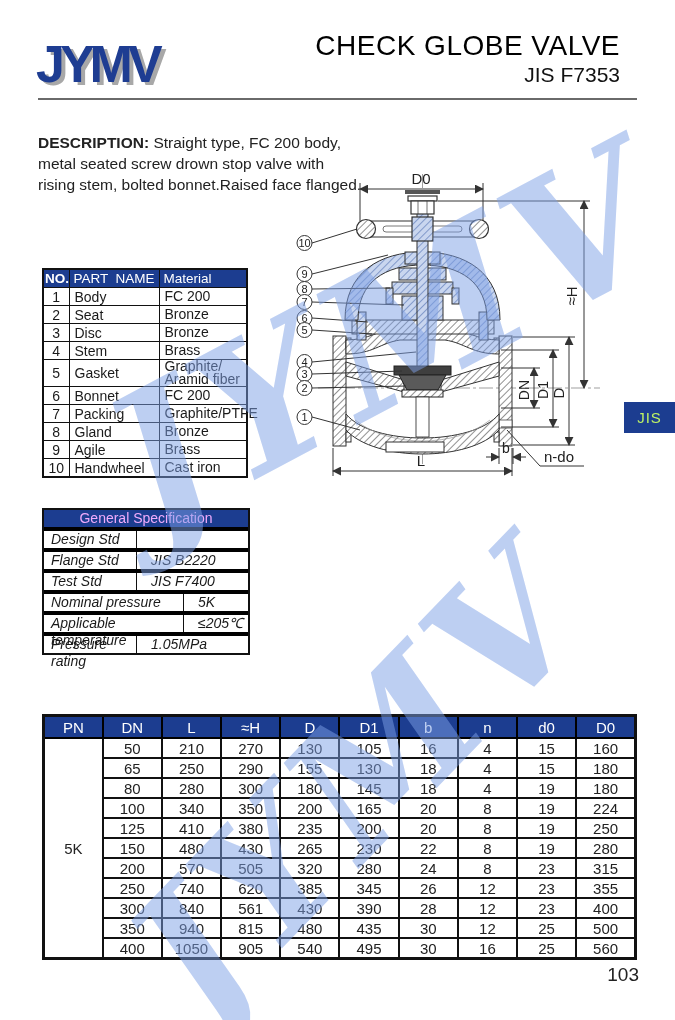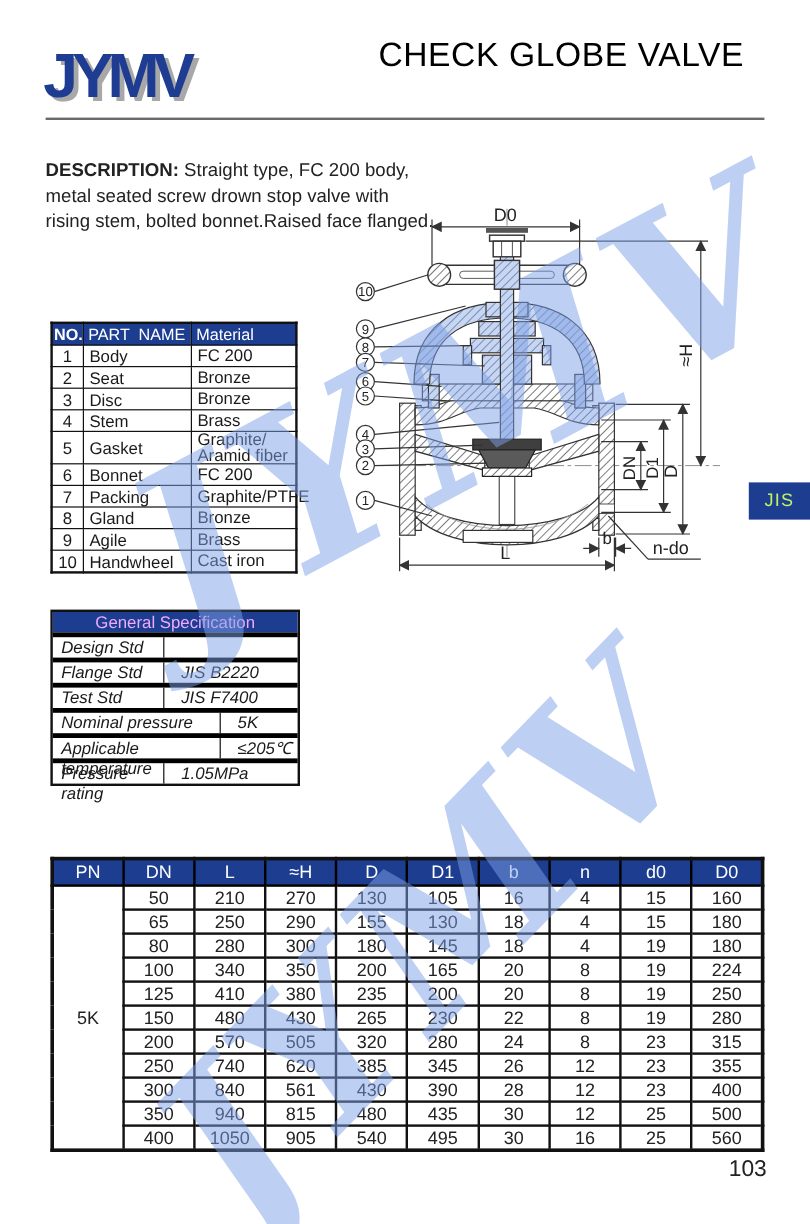--- a/index.html
+++ b/index.html
@@ -72,20 +72,21 @@
   .wm-upper { left:90px;  top:235px; width:560px; height:220px; font-size:185px; line-height:220px; transform:rotate(-28deg); }
   .wm-lower { left:80px;  top:685px; width:540px; height:210px; font-size:175px; line-height:210px; transform:rotate(-46deg); }
 </style>
 </head>
 <body>
 
 <div class="page">
 
   <div class="logo">JYMV</div>
   <div class="title">CHECK GLOBE VALVE</div>
+  <div class="subtitle">JIS F7353</div>
   <div class="rule"></div>
 
   <div class="textblock" style="top:132px">
     <div><b>DESCRIPTION:</b><span> Straight type, FC 200 body,</span></div>
     <div>metal seated screw drown stop valve with</div>
     <div>rising stem, bolted bonnet.Raised face flanged.</div>
   </div>
 
   <table class="parts">
     <colgroup>

